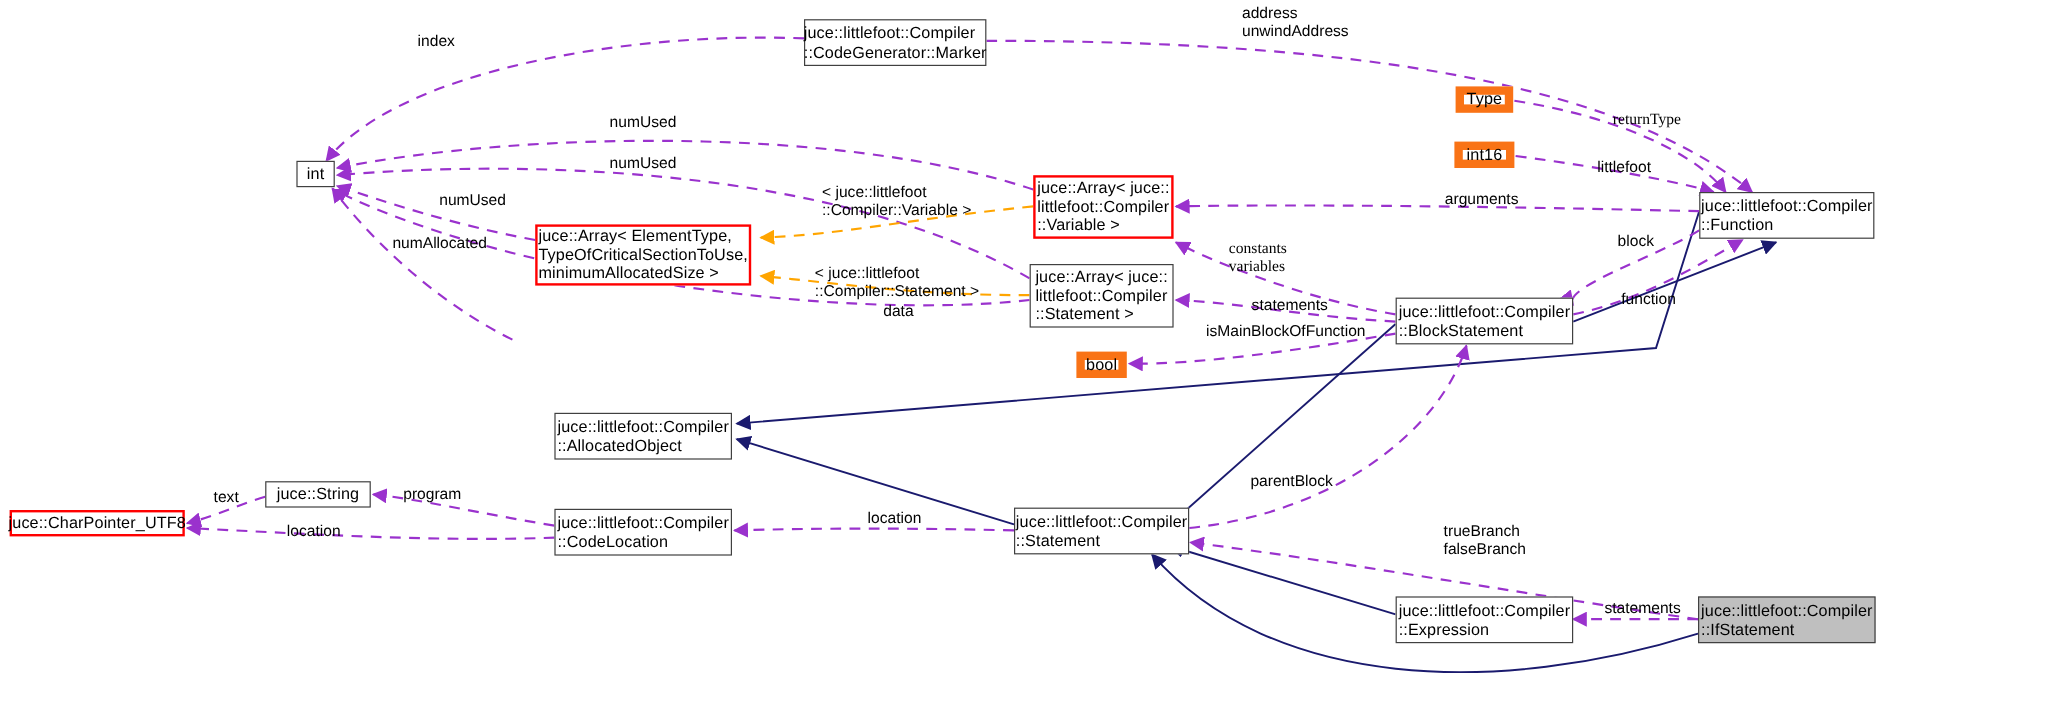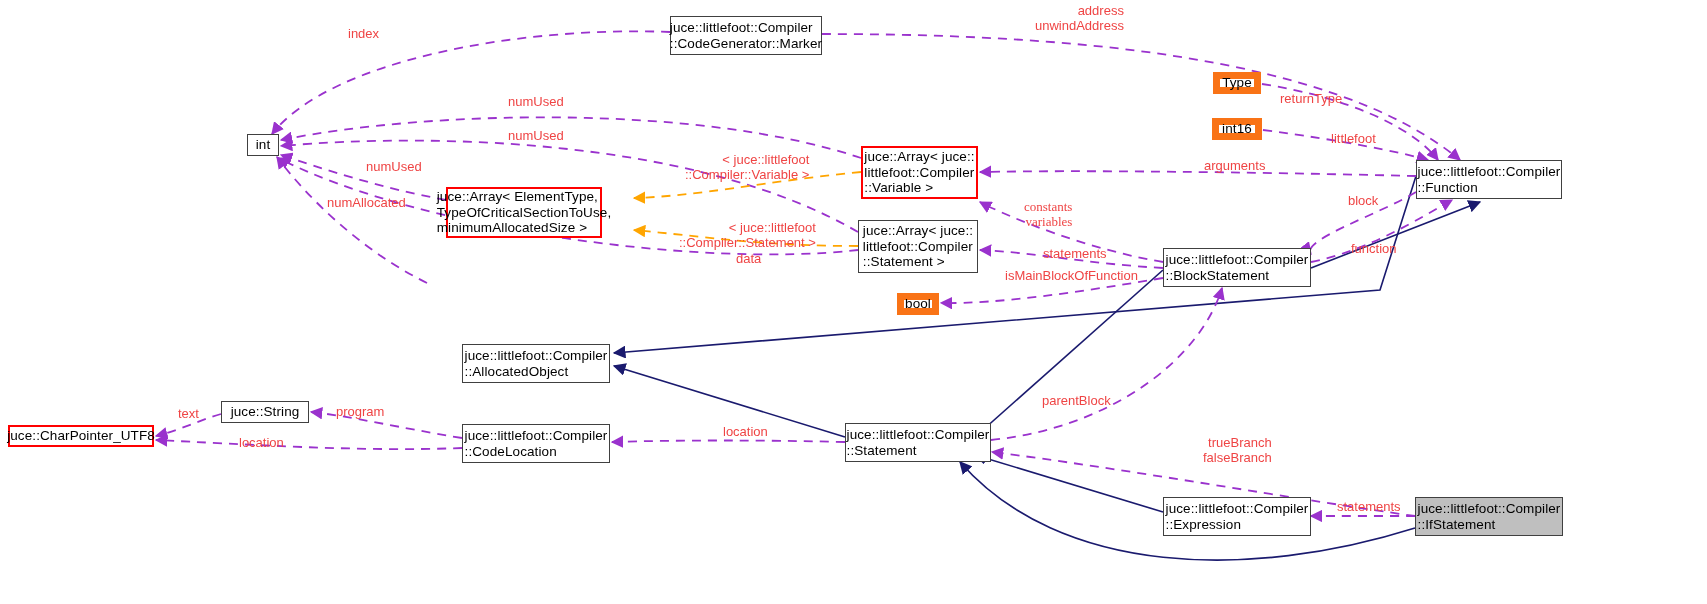--- a/index.html
+++ b/index.html
@@ -38,23 +38,23 @@
     letter-spacing: 0.1px;
   }
   .node-box.kind-normal { border: 1px solid #404040; }
   .node-box.kind-red    { border: 2px solid #ff0000; }
   .node-box.kind-grey   { border: 7px solid #f97316; }
   .node-box.kind-current{ border: 1px solid #404040; background: #bfbfbf; }
   .edge-label {
     position: absolute;
     font-size: 13px;
     line-height: 15px;
-    color: #ef4444;
+    color: #000000;
     white-space: pre;
-    text-align: right;
+    text-align: left;
     background: transparent;
     pointer-events: none;
   }
 </style>
 </head>
 <body>
 
 <div id="diagram-root">
 
   <svg class="diagram-canvas" viewBox="0 0 1707 604" xmlns="http://www.w3.org/2000/svg">
@@ -139,36 +139,36 @@
       <path d="M 858 246 C 760 246 700 236 634 230" marker-end="url(#arrow-orange)"></path>
     </g>
   </svg>
 
   <div class="node-box kind-normal" style="left:670px;  top:16px;  width:152px; height:39px;"><span>juce::littlefoot::Compiler<br>::CodeGenerator::Marker</span></div>
   <div class="node-box kind-grey" style="left:1213px; top:72px;  width:48px;  height:22px;"><span>Type</span></div>
   <div class="node-box kind-grey" style="left:1212px; top:118px; width:50px;  height:22px;"><span>int16</span></div>
   <div class="node-box kind-normal" style="left:247px;  top:134px; width:32px;  height:22px;"><span>int</span></div>
   <div class="node-box kind-red" style="left:861px;  top:146px; width:117px; height:53px;"><span>juce::Array&lt; juce::<br>littlefoot::Compiler<br>::Variable &gt;</span></div>
   <div class="node-box kind-normal" style="left:1416px; top:160px; width:146px; height:39px;"><span>juce::littlefoot::Compiler<br>::Function</span></div>
-  <div class="node-box kind-red" style="left:446px;  top:187px; width:156px; height:51px;"><span>juce::Array&lt; ElementType,<br>TypeOfCriticalSectionToUse,<br>minimumAllocatedSize &gt;</span></div>
+  <div class="node-box kind-red" style="left:446px;  top:187px; width:180px; height:51px;"><span>juce::Array&lt; ElementType,<br>TypeOfCriticalSectionToUse,<br>minimumAllocatedSize &gt;</span></div>
   <div class="node-box kind-normal" style="left:858px;  top:220px; width:120px; height:53px;"><span>juce::Array&lt; juce::<br>littlefoot::Compiler<br>::Statement &gt;</span></div>
   <div class="node-box kind-normal" style="left:1163px; top:248px; width:148px; height:39px;"><span>juce::littlefoot::Compiler<br>::BlockStatement</span></div>
   <div class="node-box kind-grey" style="left:897px;  top:293px; width:42px;  height:22px;"><span>bool</span></div>
   <div class="node-box kind-normal" style="left:462px;  top:344px; width:148px; height:39px;"><span>juce::littlefoot::Compiler<br>::AllocatedObject</span></div>
   <div class="node-box kind-normal" style="left:221px;  top:401px; width:88px;  height:22px;"><span>juce::String</span></div>
   <div class="node-box kind-normal" style="left:845px;  top:423px; width:146px; height:39px;"><span>juce::littlefoot::Compiler<br>::Statement</span></div>
   <div class="node-box kind-normal" style="left:462px;  top:424px; width:148px; height:39px;"><span>juce::littlefoot::Compiler<br>::CodeLocation</span></div>
   <div class="node-box kind-red" style="left:8px;    top:425px; width:146px; height:22px;"><span>juce::CharPointer_UTF8</span></div>
   <div class="node-box kind-normal" style="left:1163px; top:497px; width:148px; height:39px;"><span>juce::littlefoot::Compiler<br>::Expression</span></div>
   <div class="node-box kind-current" style="left:1415px; top:497px; width:148px; height:39px;"><span>juce::littlefoot::Compiler<br>::IfStatement</span></div>
 
   <div class="edge-label" style="left:348px;  top:26px;">index</div>
   <div class="edge-label" style="left:1035px; top:3px;">address
 unwindAddress</div>
-  <div class="edge-label" style="left:1280px; top:91px;">returnType</div>
+  <div class="edge-label" style="left:1344px; top:91px;font-family:Liberation Serif, serif;">returnType</div>
   <div class="edge-label" style="left:508px;  top:94px;">numUsed</div>
   <div class="edge-label" style="left:508px;  top:128px;">numUsed</div>
   <div class="edge-label" style="left:1331px; top:131px;">littlefoot</div>
   <div class="edge-label" style="left:366px;  top:159px;">numUsed</div>
   <div class="edge-label" style="left:685px;  top:152px;">&lt; juce::littlefoot
 ::Compiler::Variable &gt;</div>
   <div class="edge-label" style="left:1204px; top:158px;">arguments</div>
   <div class="edge-label" style="left:327px;  top:195px;">numAllocated</div>
   <div class="edge-label" style="left:1024px; top:199px;font-family:Liberation Serif, serif;">constants
 variables</div>

